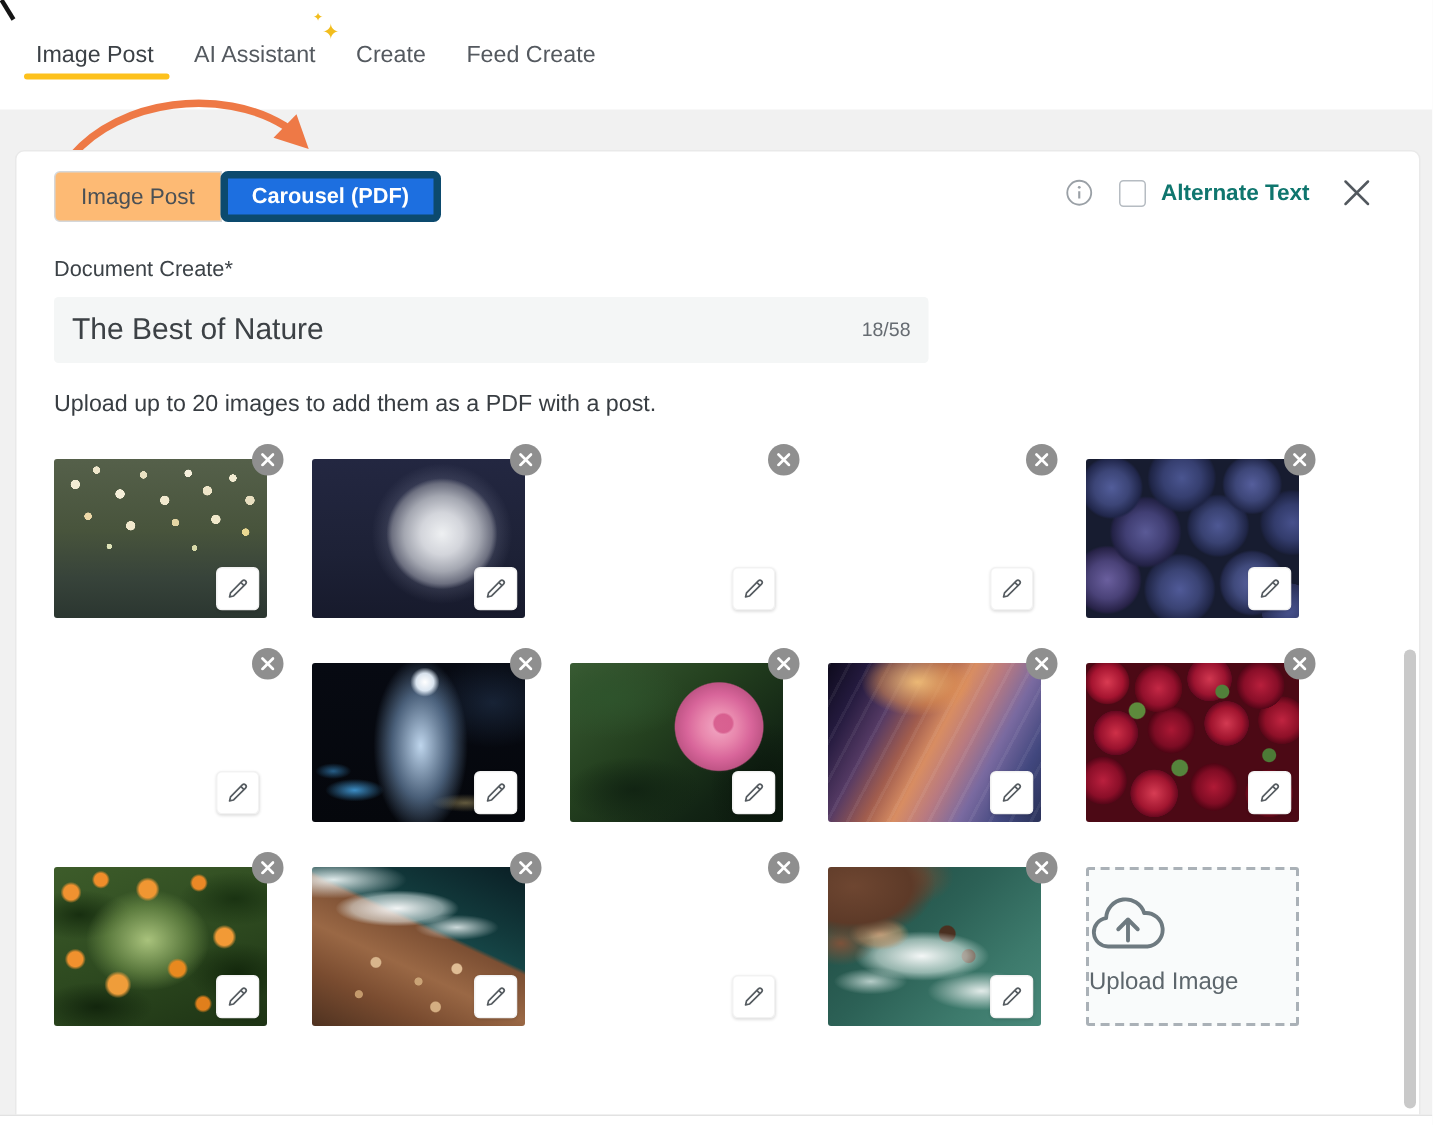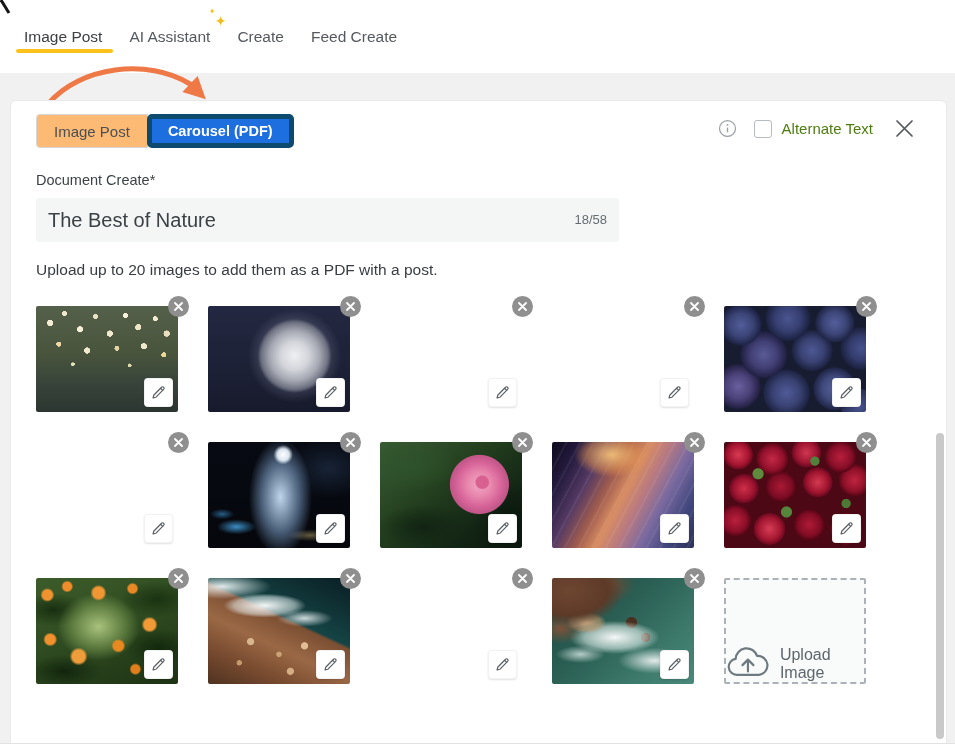--- a/index.html
+++ b/index.html
@@ -30,21 +30,21 @@
   .btn-imagepost{height:34px;padding:0 17px;background:#fdba74;border:1px solid #d5d7d9;border-radius:4px 0 0 4px;
     font-size:15px;color:#4a5055;display:flex;align-items:center;cursor:pointer;font-family:inherit;}
   .btn-carousel{height:34px;padding:0 16px;background:#1d6fe0;border:5px solid #0c4a6e;border-radius:5px;margin-left:-1px;
     font-size:14.5px;font-weight:bold;color:#fff;display:flex;align-items:center;cursor:pointer;font-family:inherit;}
 
   
   .head-actions{position:absolute;right:30px;top:16px;display:flex;align-items:center;}
   .info-icon{width:19px;height:19px;margin-right:17px;cursor:pointer;}
   .alt-checkbox{appearance:none;-webkit-appearance:none;width:18px;height:18px;border:1px solid #b6bcc2;
     border-radius:3px;background:#fff;margin:0 10px 0 0;cursor:pointer;}
-  .alt-label{font-size:15px;color:#4d7c0f;margin-right:20px;}
+  .alt-label{font-size:15px;color:#0f766e;margin-right:20px;font-weight:bold;}
   .close-icon{cursor:pointer;display:flex;}
 
   
   .doc-label{position:absolute;left:25px;top:71px;font-size:14.5px;color:#3c4247;}
   .title-field{position:absolute;left:25px;top:97px;width:583px;height:44px;background:#f4f6f6;border-radius:3px;}
   .title-input{position:absolute;left:12px;top:0;width:480px;height:44px;border:none;background:transparent;
     font-size:20px;color:#3c4145;font-family:inherit;outline:none;padding:0;}
   .char-counter{position:absolute;right:12px;top:14px;font-size:13px;color:#666c72;}
 
   .hint{position:absolute;left:25px;top:160px;font-size:15.5px;color:#383d42;}
@@ -53,21 +53,21 @@
   .grid{position:absolute;left:25px;top:205px;display:grid;grid-template-columns:repeat(5,142px);
     grid-auto-rows:106px;column-gap:30px;row-gap:30px;}
   .tile{position:relative;}
   .photo{position:absolute;inset:0;border-radius:2px;}
   .remove-btn{position:absolute;top:-10px;right:-11px;width:21px;height:21px;border-radius:50%;
     background:#8f8f8f;border:none;padding:0;display:flex;align-items:center;justify-content:center;cursor:pointer;}
   .edit-btn{position:absolute;right:5px;bottom:5px;width:29px;height:29px;border-radius:4px;background:#fff;
     border:1px solid rgba(0,0,0,0.05);box-shadow:0 1px 2px rgba(0,0,0,0.12);padding:0;
     display:flex;align-items:center;justify-content:center;cursor:pointer;}
   .upload-tile{position:relative;background:#f9fbfb;border:2px dashed #aab1b7;border-radius:2px;
-    display:flex;flex-direction:row;align-items:flex-end;justify-content:center;gap:10px;cursor:pointer;}
+    display:flex;flex-direction:column;align-items:flex-start;justify-content:center;gap:10px;cursor:pointer;}
   .upload-label{font-size:16px;color:#5d666c;}
 
   
   .scroll-thumb{position:absolute;left:936px;top:433px;width:8px;height:306px;border-radius:4px;background:#c9c9c9;cursor:pointer;}
 
   
   .ph-flowering-bush{background-color:#4a5540;background-image:
     radial-gradient(circle 5px at 10% 16%,#f2ecd4 60%,transparent 65%),
     radial-gradient(circle 4px at 20% 7%,#efe7cb 60%,transparent 65%),
     radial-gradient(circle 5px at 31% 22%,#f5efd9 60%,transparent 65%),

